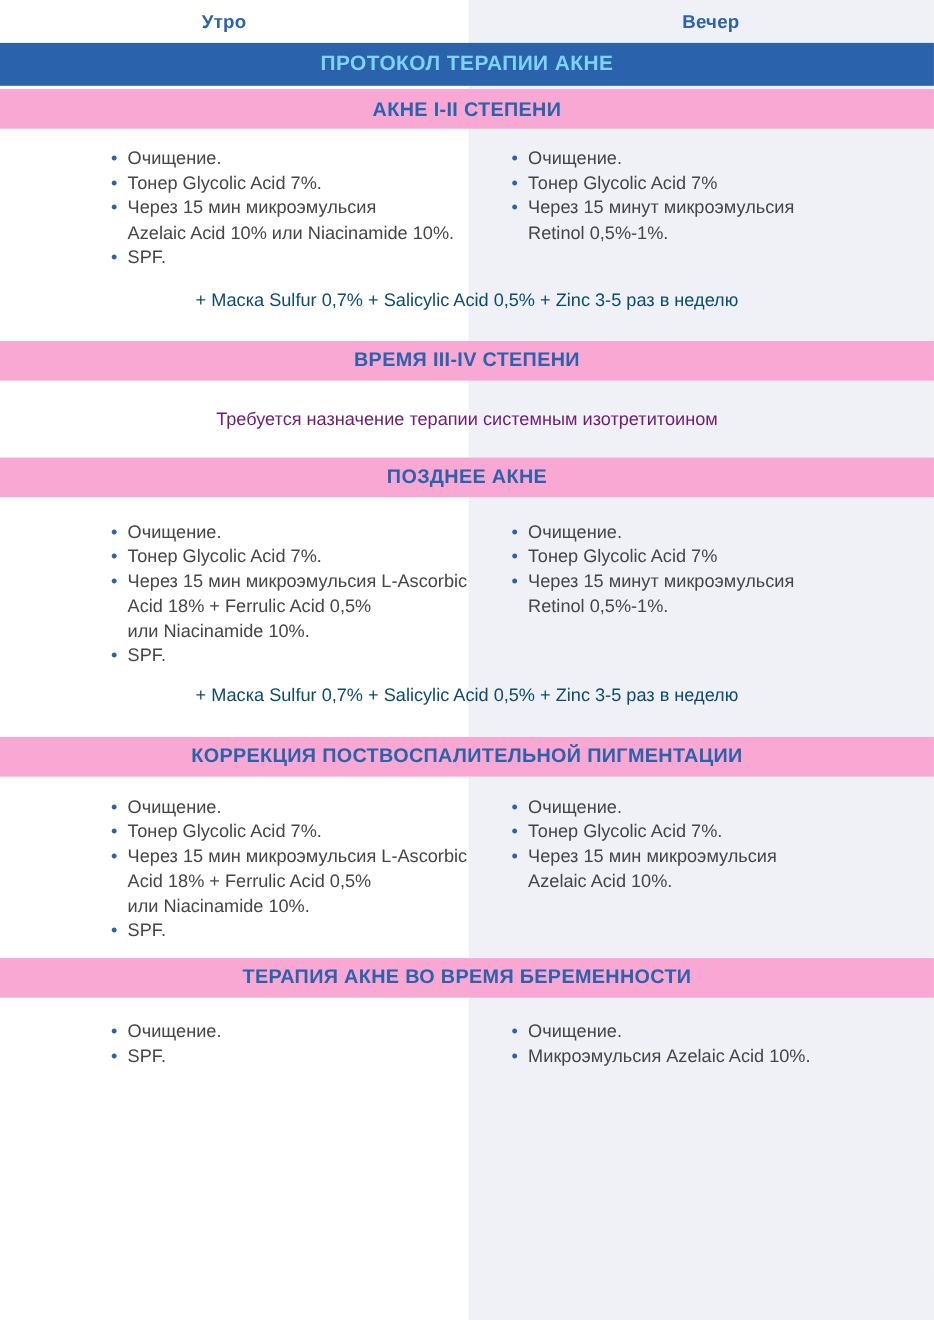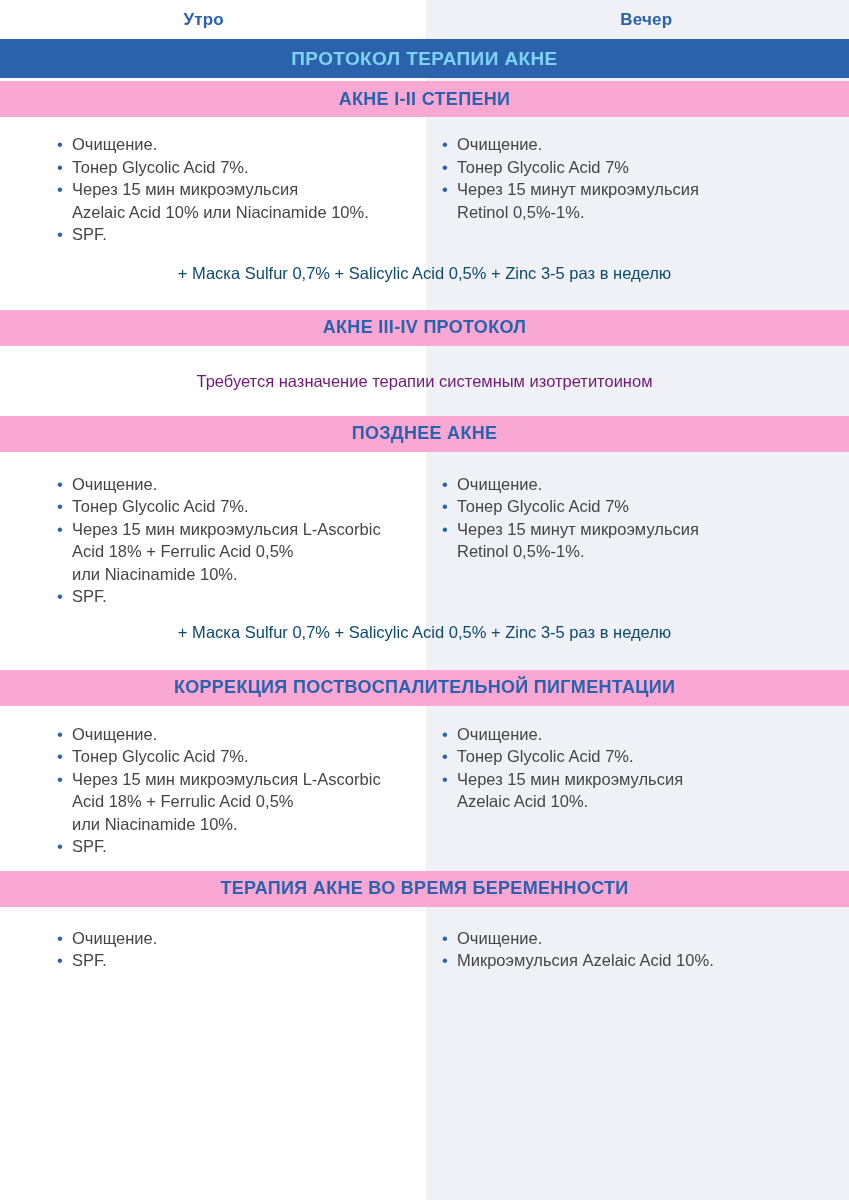--- a/index.html
+++ b/index.html
@@ -64,20 +64,21 @@
     font-size: 18px;
     letter-spacing: .3px;
     display: flex;
     align-items: center;
     justify-content: center;
   }
 
   
   .cols {
     display: flex;
+    margin-left: 44px;
   }
   .col { width: 426px; padding: 16px 10px 0 57px; }
   .col.evening { width: 423px; padding-left: 16px; }
   ul.bullets { list-style: none; }
   ul.bullets li {
     position: relative;
     padding-left: 15px;
     font-size: 16.5px;
     line-height: 22.5px;
     color: #454547;
@@ -146,21 +147,21 @@
         <ul class="bullets">
           <li>Очищение.</li>
           <li>Тонер Glycolic Acid 7%</li>
           <li>Через 15 минут микроэмульсия
 Retinol 0,5%-1%.</li>
         </ul>
       </div>
     </div>
     <div class="note n1">+ Маска Sulfur 0,7% + Salicylic Acid 0,5% + Zinc 3-5 раз в неделю</div>
 
-    <div class="section-band">АКНЕ III-IV ПРОТОКОЛ</div>
+    <div class="section-band">ВРЕМЯ III-IV СТЕПЕНИ</div>
     <div class="center-text">Требуется назначение терапии системным изотретитоином</div>
 
     <div class="section-band">ПОЗДНЕЕ АКНЕ</div>
     <div class="cols pad-s3">
       <div class="col morning">
         <ul class="bullets">
           <li>Очищение.</li>
           <li>Тонер Glycolic Acid 7%.</li>
           <li>Через 15 мин микроэмульсия L-Ascorbic
 Acid 18% + Ferrulic Acid 0,5%

